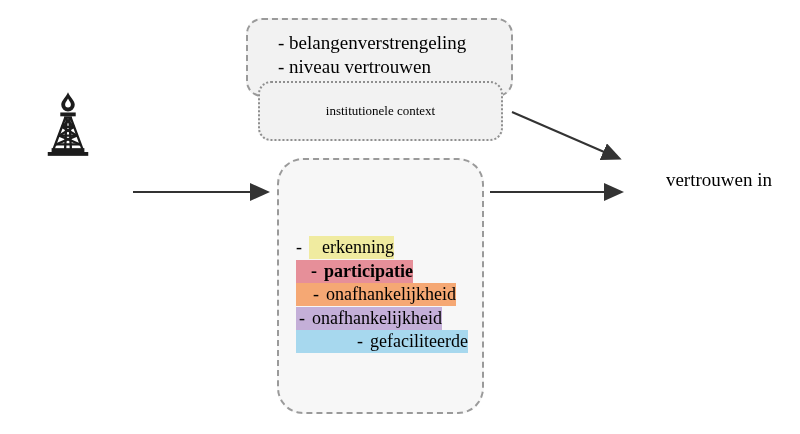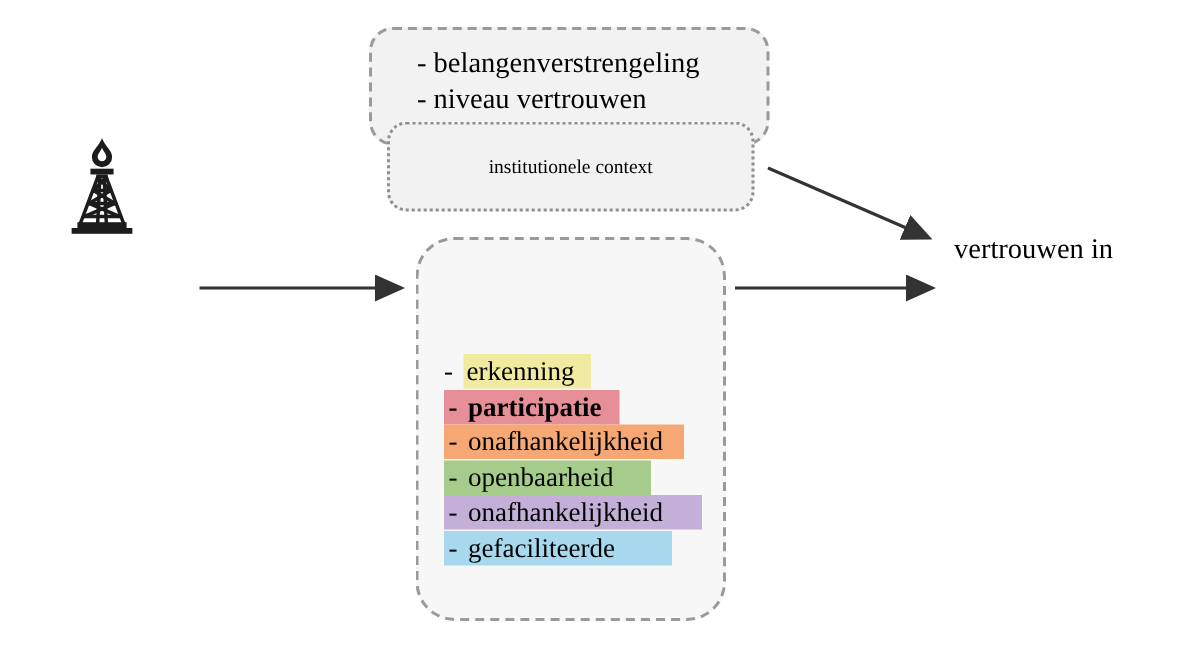--- a/index.html
+++ b/index.html
@@ -35,35 +35,35 @@
     display:flex; align-items:center; justify-content:center; z-index:2;
   }
   .policy-box .label { font-size:19px; }
   
   .aspects {
     position:absolute; left:277px; top:236px; width:207px;
     padding-left:19px; z-index:3;
   }
   .aspect-row { height:23.5px; font-size:18px; line-height:23.5px; white-space:nowrap; }
   .aspect-row .bullet { margin-right:7px; }
-  .aspect-row .hl { display:inline-block; height:23px; line-height:23px; padding-left:2px; }
+  .aspect-row .hl { display:inline-block; height:23px; line-height:23px; padding-left:2px;text-align:right; }
   .aspect-row.dash-in .hl .bullet { margin-left:1px; }
   .aspect-row:nth-child(1) .hl { min-width:85px; }
   .aspect-row:nth-child(2) .hl { min-width:117px; }
   .aspect-row:nth-child(3) .hl { min-width:160px; }
   .aspect-row:nth-child(4) .hl { min-width:138px; }
   .aspect-row:nth-child(5) .hl { min-width:172px; }
   .aspect-row:nth-child(6) .hl { min-width:152px; }
   
   .source { position:absolute; left:0px; top:90px; width:136px; text-align:center; }
   .source .icon { display:block; margin:0 auto; }
   .source .line { font-size:19px; line-height:24px; }
   .source .lines { margin-top:4px; }
   
-  .outcome { position:absolute; left:636px; top:154px; width:136px; text-align:left; }
+  .outcome { position:absolute; left:636px; top:167px; width:136px; text-align:right; }
   .outcome .line { font-size:19px; line-height:25px; }
   
   .arrows { position:absolute; left:0; top:0; z-index:4; pointer-events:none; }
 </style>
 </head>
 <body>
 
 <div class="canvas">
 
   <div class="factors-box">
@@ -80,23 +80,20 @@
 
   <div class="aspects">
     <div class="aspect-row">
       <span class="bullet">-</span><span class="hl" style="background-color: rgb(240, 235, 160);"><span>erkenning</span></span>
     </div>
     <div class="aspect-row dash-in">
       <span class="hl" style="background-color: rgb(230, 143, 153); font-weight: bold;"><span class="bullet">-</span><span>participatie</span></span>
     </div>
     <div class="aspect-row dash-in">
       <span class="hl" style="background-color: rgb(245, 168, 116);"><span class="bullet">-</span><span>onafhankelijkheid</span></span>
-    </div>
-    <div class="aspect-row dash-in">
-      <span class="hl" style="background-color: rgb(165, 204, 139);"><span class="bullet">-</span><span>openbaarheid</span></span>
     </div>
     <div class="aspect-row dash-in">
       <span class="hl" style="background-color: rgb(196, 175, 216);"><span class="bullet">-</span><span>onafhankelijkheid</span></span>
     </div>
     <div class="aspect-row dash-in">
       <span class="hl" style="background-color: rgb(167, 216, 238);"><span class="bullet">-</span><span>gefaciliteerde</span></span>
     </div>
   </div>
 
   <div class="source">

